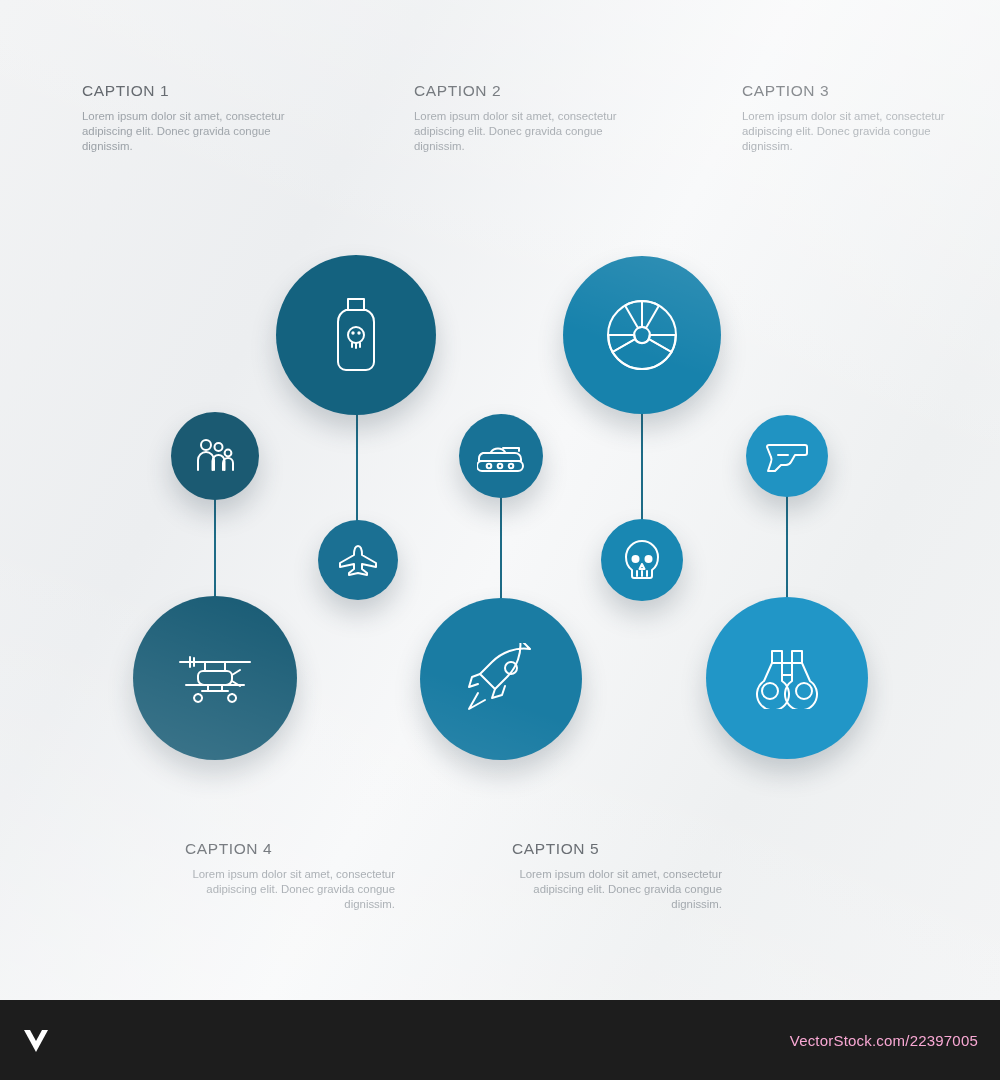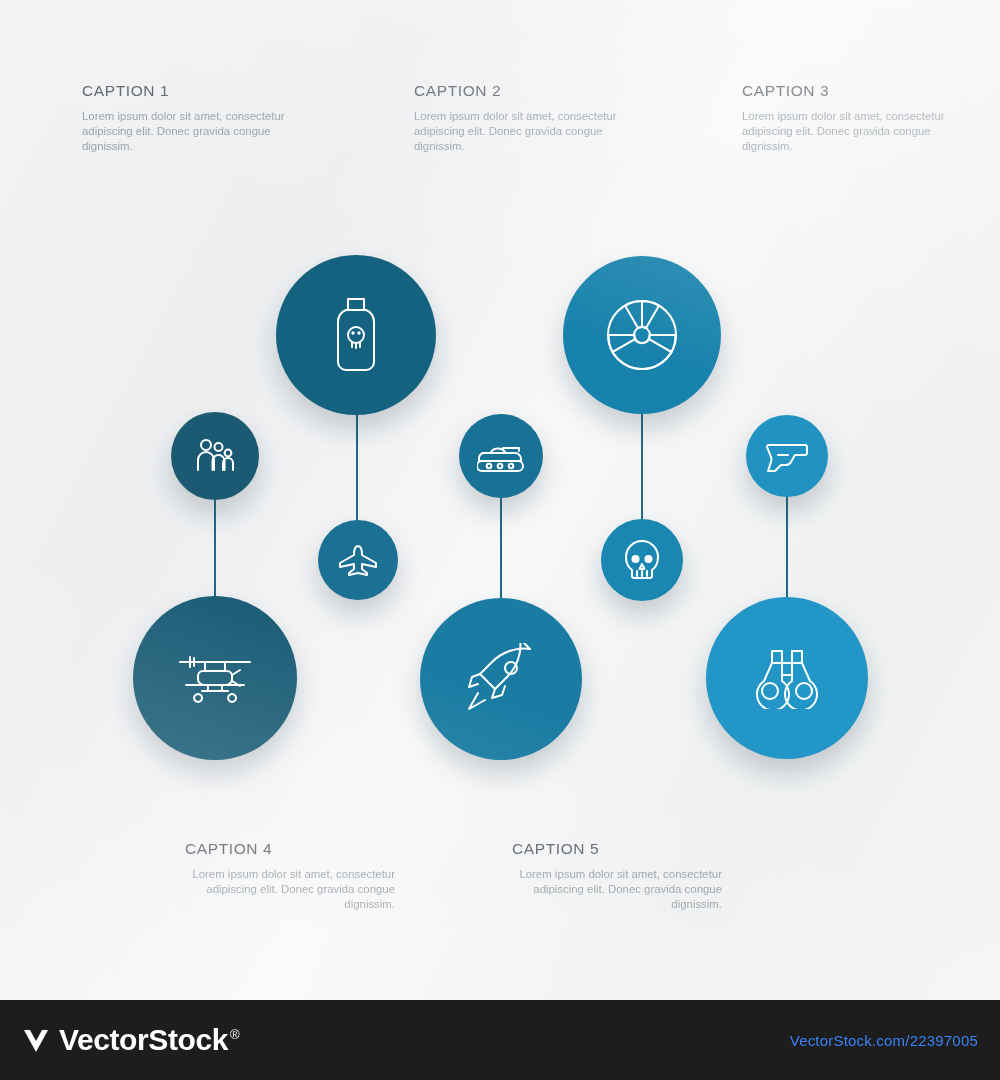--- a/index.html
+++ b/index.html
@@ -156,21 +156,21 @@
     letter-spacing: -0.4px;
     position: relative;
   }
   .brand-text .reg {
     font-size: 13px;
     font-weight: 400;
     vertical-align: super;
     margin-left: 2px;
   }
   .footer-right {
-    color: #3b82f6;
+    color: #f9a8d4;
     font-size: 15px;
     letter-spacing: 0.2px;
   }
 </style>
 </head>
 <body>
 
 <div class="page">
 
   <div class="canvas">
@@ -314,18 +314,17 @@
   </div>
 
   <div class="footer">
     <div class="brand">
       <span class="brand-mark">
         <svg width="28" height="28" viewBox="0 0 28 28">
           <polygon points="2,4 14,26 26,4" fill="#ffffff"></polygon>
           <polygon points="8,4 14,15 20,4" fill="#1d1d1d"></polygon>
         </svg>
       </span>
-      <span class="brand-text"><span>VectorStock</span><span class="reg">®</span></span>
     </div>
     <div class="footer-right">VectorStock.com/22397005</div>
   </div>
 
 </div>
 
 </body></html>

